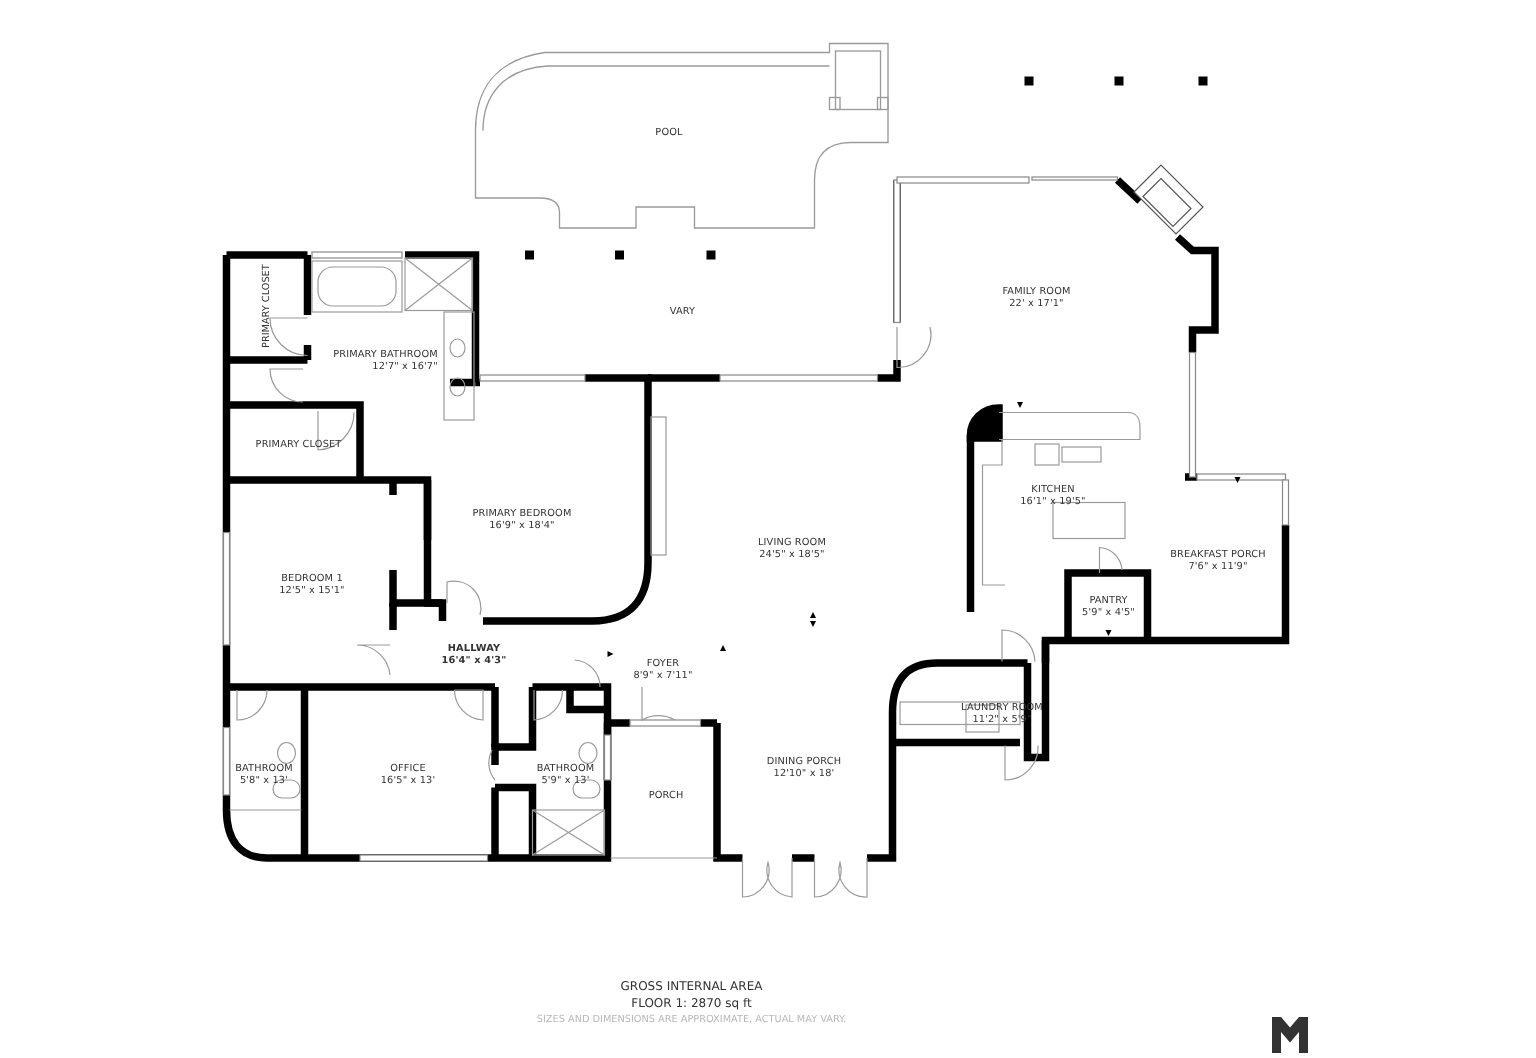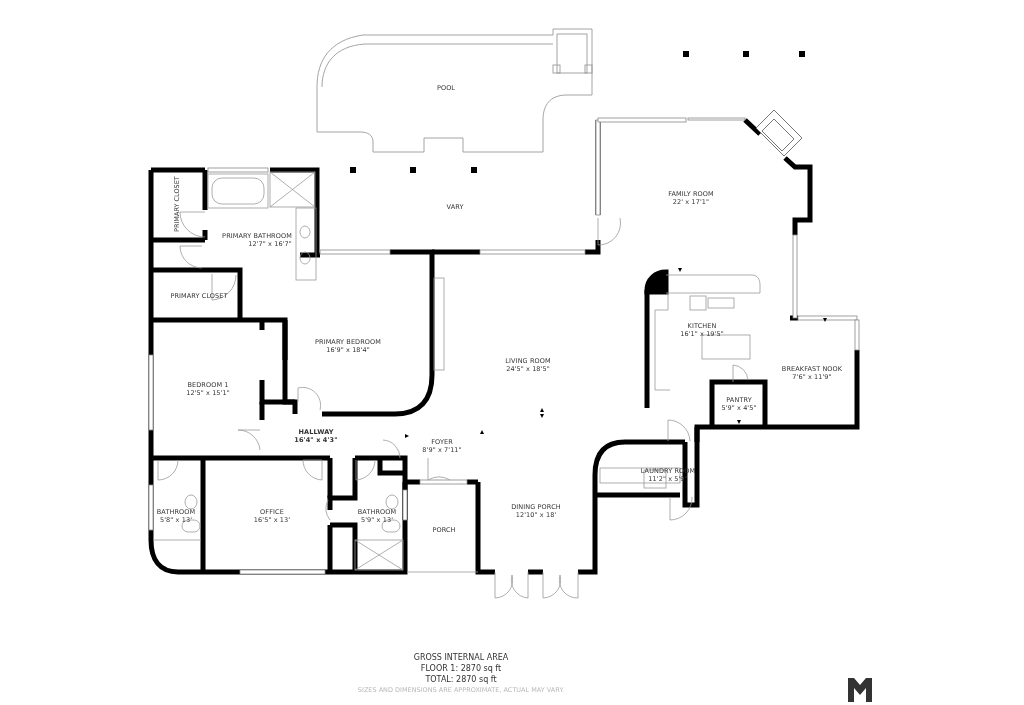--- a/index.html
+++ b/index.html
@@ -234,34 +234,33 @@
 </div>
 <div class="room-label" style="left:691px; top:190px;">
   <span>FAMILY ROOM</span>
   <span class="dim">22' x 17'1"</span>
 </div>
 <div class="room-label" style="left:702px; top:322px;">
   <span>KITCHEN</span>
   <span class="dim">16'1" x 19'5"</span>
 </div>
 <div class="room-label" style="left:812px; top:365px;">
-  <span>BREAKFAST NOOK</span>
+  <span>BREAKFAST PORCH</span>
   <span class="dim">7'6" x 11'9"</span>
 </div>
 <div class="room-label" style="left:739px; top:396px;">
   <span>PANTRY</span>
   <span class="dim">5'9" x 4'5"</span>
 </div>
 <div class="room-label" style="left:653px; top:467px;margin-left:15px;">
   <span>LAUNDRY ROOM</span>
   <span class="dim">11'2" x 5'9"</span>
 </div>
 
 <div class="area">
   <div>GROSS INTERNAL AREA</div>
   <div>FLOOR 1: 2870 sq ft</div>
-  <div>TOTAL: 2870 sq ft</div>
   <div class="note">SIZES AND DIMENSIONS ARE APPROXIMATE, ACTUAL MAY VARY.</div>
 </div>
 
 <div class="logo">
   <span style="width:24px;height:24px;display:inline-block;"></span>
 </div>
 
 </body></html>

